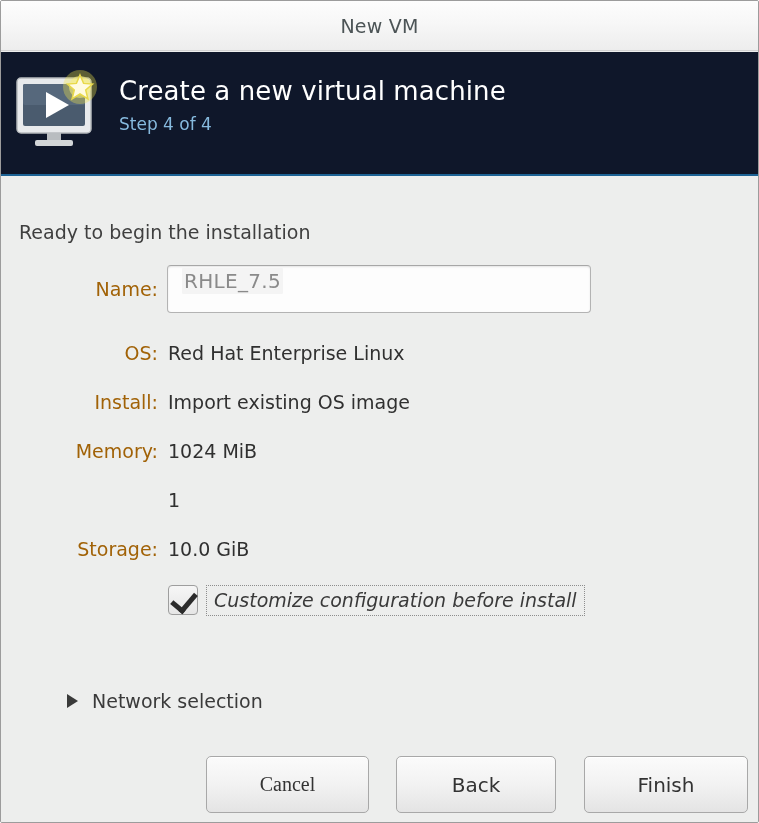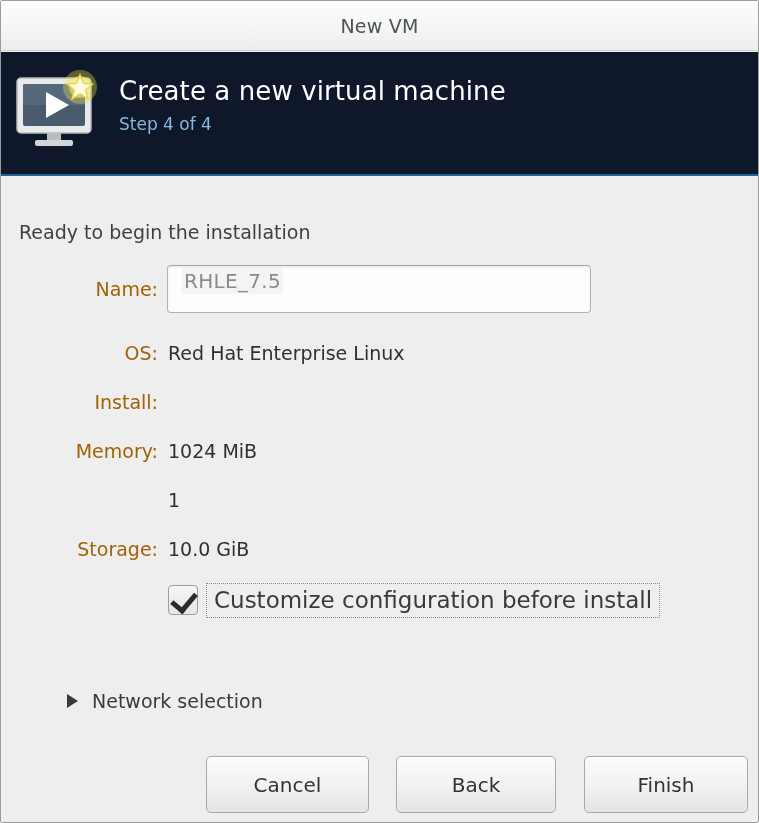--- a/index.html
+++ b/index.html
@@ -166,22 +166,23 @@
     border: solid #2b2b2b;
     border-width: 0 5px 5px 0;
     transform: rotate(40deg);
   }
   #customize-label-wrap {
     margin-left: 8px;
     border: 1px dotted #8d8d8d;
     padding: 3px 7px 4px 7px;
   }
   #customize-label {
-    font-size: 23px;
+    font-size: 19px;
     color: #3a3a3a;
+    font-style: italic;
   }
 
   
   #network-expander {
     position: absolute;
     left: 30px; top: 512px;
     display: flex;
     align-items: center;
     margin-left: 36px;
   }
@@ -210,21 +211,21 @@
     background: linear-gradient(to bottom, #fbfbfb 0%, #f2f2f2 50%, #e4e4e4 100%);
     border: 1px solid #a8a8a8;
     border-radius: 5px;
     display: flex;
     align-items: center;
     justify-content: center;
     font-size: 20px;
     color: #333333;
     box-shadow: 0 1px 0 rgba(255,255,255,.85) inset;
   }
-  #btn-cancel { left: 205px; width: 163px; }
+  #btn-cancel { left: 205px; width: 163px; font-family: Liberation Serif, serif; }
   #btn-back   { left: 395px; width: 160px; }
   #btn-finish { left: 583px; width: 164px; }
 </style>
 </head>
 <body>
 
 <div id="window">
 
   <div id="titlebar">
     <span id="titlebar-text">New VM</span>
@@ -267,20 +268,21 @@
       </div>
     </div>
 
     <div class="row" id="os-row">
       <div class="row-label">OS:</div>
       <div class="row-value">Red Hat Enterprise Linux</div>
     </div>
 
     <div class="row" id="install-row">
       <div class="row-label">Install:</div>
+      <div class="row-value">Import existing OS image</div>
     </div>
 
     <div class="row" id="memory-row">
       <div class="row-label">Memory:</div>
       <div class="row-value">1024 MiB</div>
     </div>
 
     <div class="row" id="cpus-row">
       <div class="row-value">1</div>
     </div>

